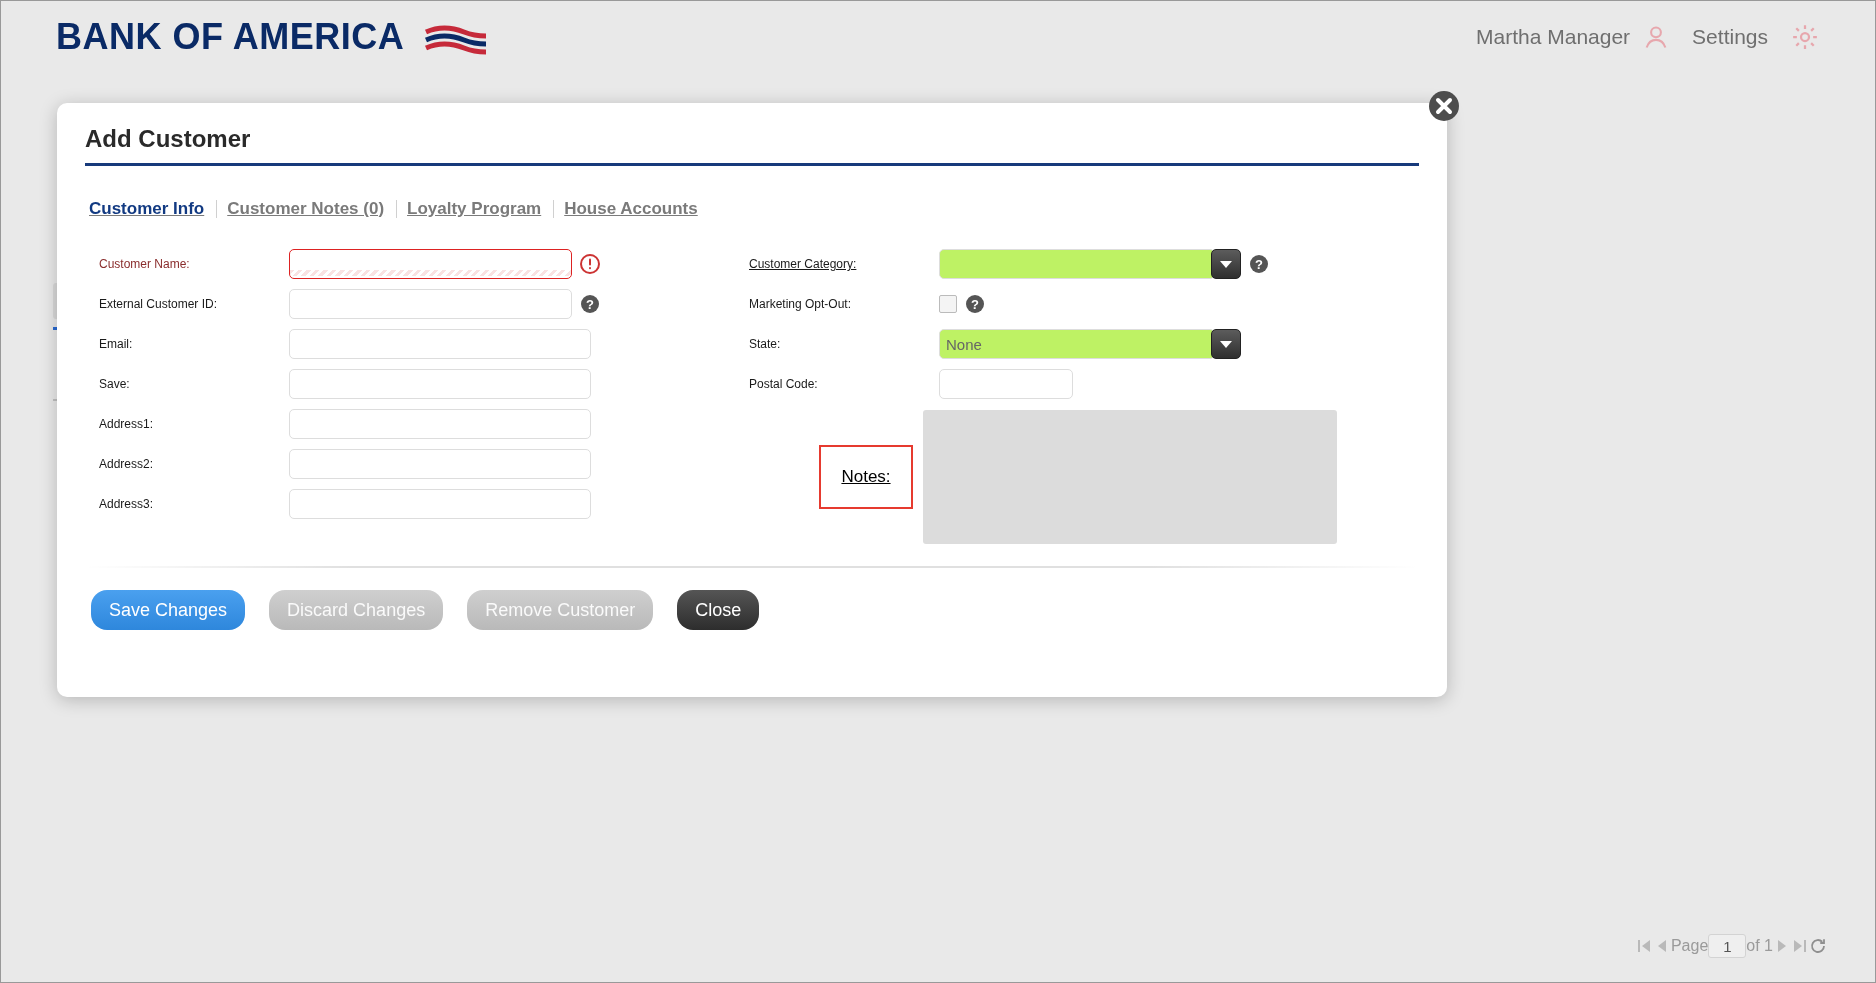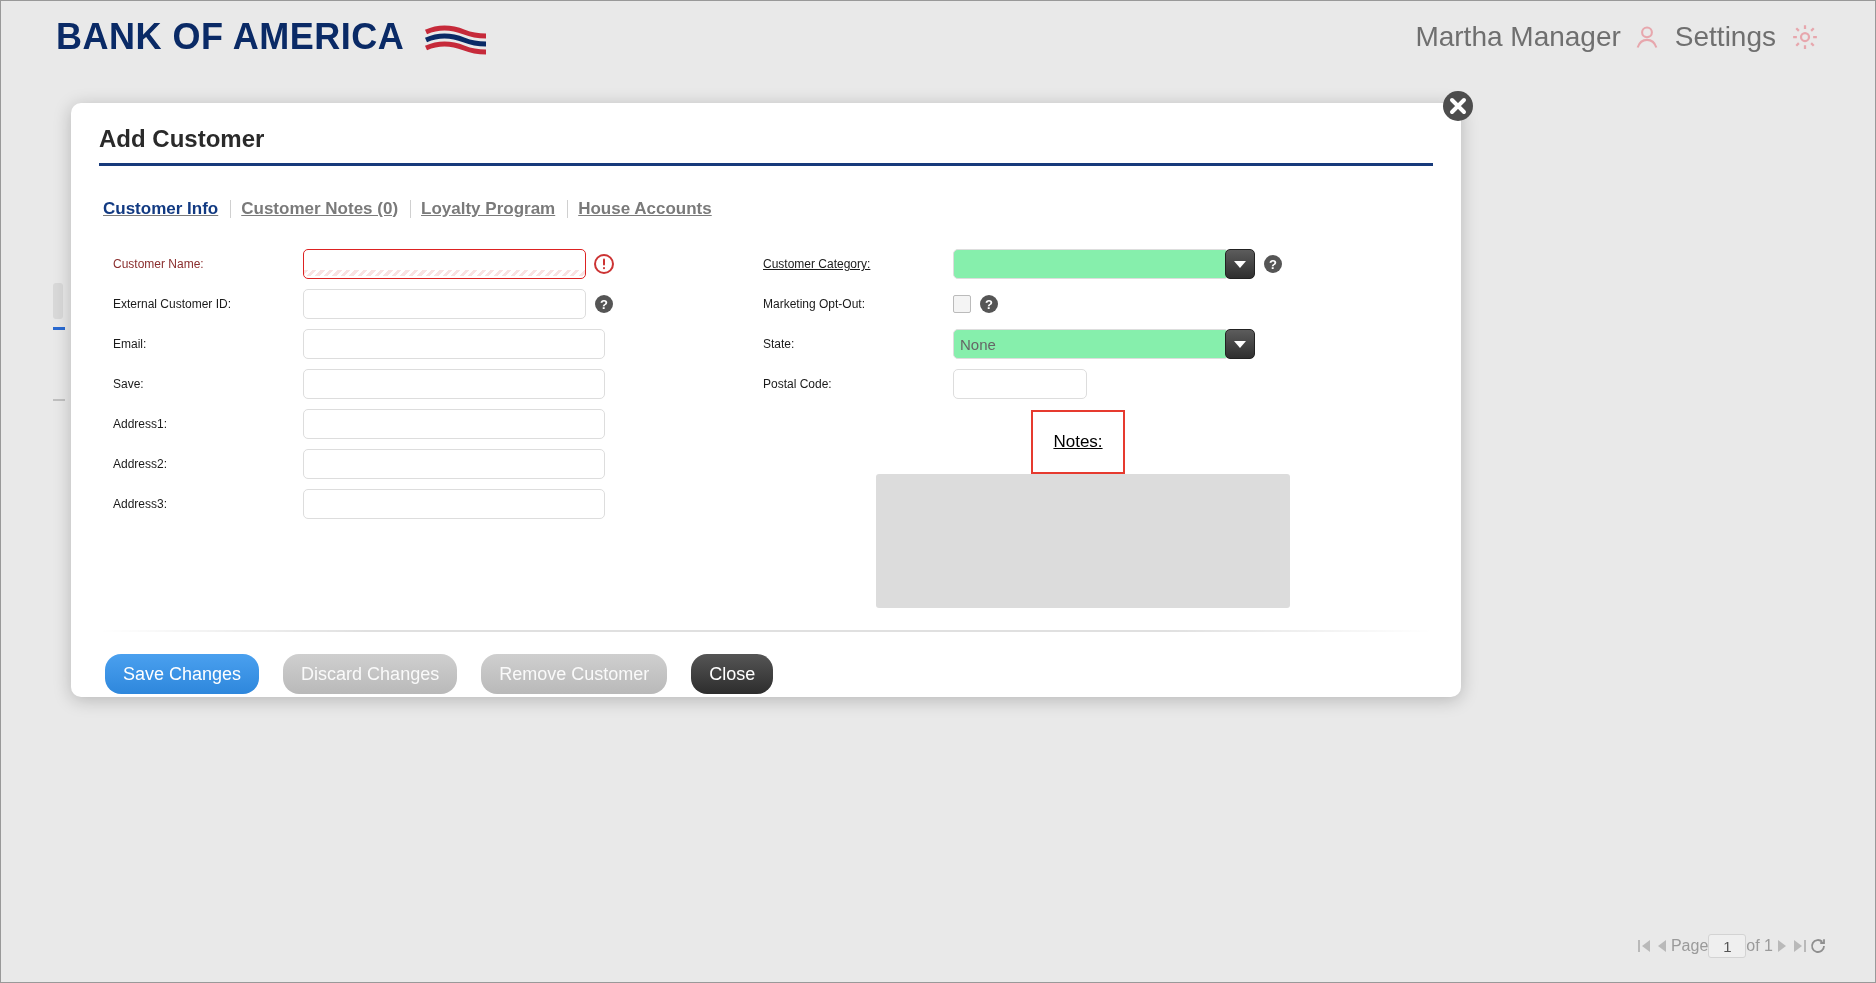--- a/index.html
+++ b/index.html
@@ -31,33 +31,33 @@
     .brand-text {
       font-size: 36px;
       font-weight: 600;
       letter-spacing: 0.5px;
       color: #0a2a66;
     }
     .brand-flag svg { display: block; }
     .top-right {
       display: flex;
       align-items: center;
-      gap: 14px;
+      gap: 22px;
       color: #6f6f6f;
-      font-size: 28px;
+      font-size: 21px;
     }
     .top-link { display:flex; align-items:center; gap:12px; cursor:pointer; }
     .top-link span { }
     .ico-user svg, .ico-gear svg { display:block; }
 
     
     .modal {
       position: absolute;
       top: 102px;
-      left: 70px;
+      left: 56px;
       width: 1390px;
       height: 594px;
       background: #fff;
       border-radius: 10px;
       box-shadow: 0 3px 18px rgba(0,0,0,0.22);
       padding: 22px 28px 32px 28px;
     }
     .modal-close {
       position: absolute;
       top: -14px;
@@ -140,37 +140,37 @@
       width: 302px;
     }
     .dd .dd-input {
       flex:1;
       height: 30px;
       border: 1px solid #ddd;
       border-radius: 5px;
       padding: 2px 6px;
       font-size: 15px;
       color:#666;
-      background:#86efac;
+      background:#bef264;
     }
     .dd .dd-btn {
       width: 30px; height: 30px;
       background: linear-gradient(#5c5c5c,#2f2f2f);
       border: 1px solid #222;
       border-radius: 5px;
       display:flex; align-items:center; justify-content:center;
       margin-left: -4px;
       cursor:pointer;
     }
     .chev-down { width:0;height:0;border-left:6px solid transparent;border-right:6px solid transparent;border-top:7px solid #fff;}
     .cbx {
       width:18px;height:18px;border:1px solid #bbb;background:#f4f4f4;border-radius:2px;display:inline-block;cursor:pointer;
     }
 
-    .notes-row { display:flex; align-items:center; margin-top: 16px; flex-direction: column; }
+    .notes-row { display:flex; align-items:center; margin-top: 16px; }
     .notes-label-box {
       width: 94px; height: 64px;
       border: 2px solid #e63a2f;
       display:flex; align-items:center; justify-content:center;
       font-size:17px; text-decoration:underline;
       margin-right: 10px;
     }
     .notes-area {
       width: 414px; height: 134px;
       background: #dcdcdc;

